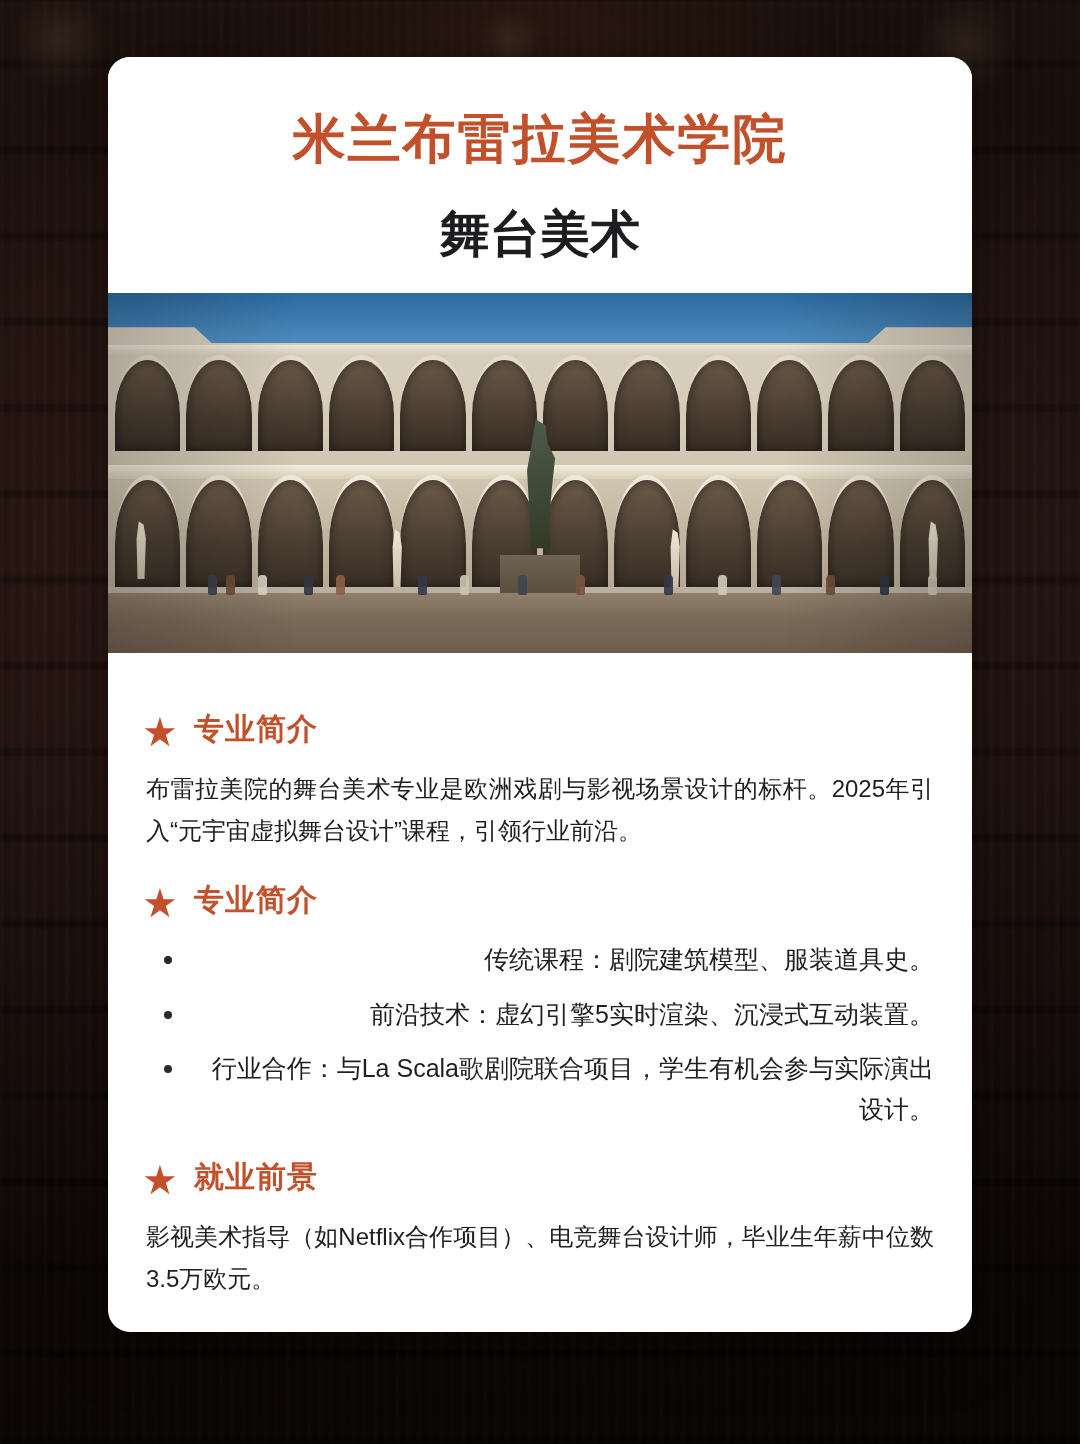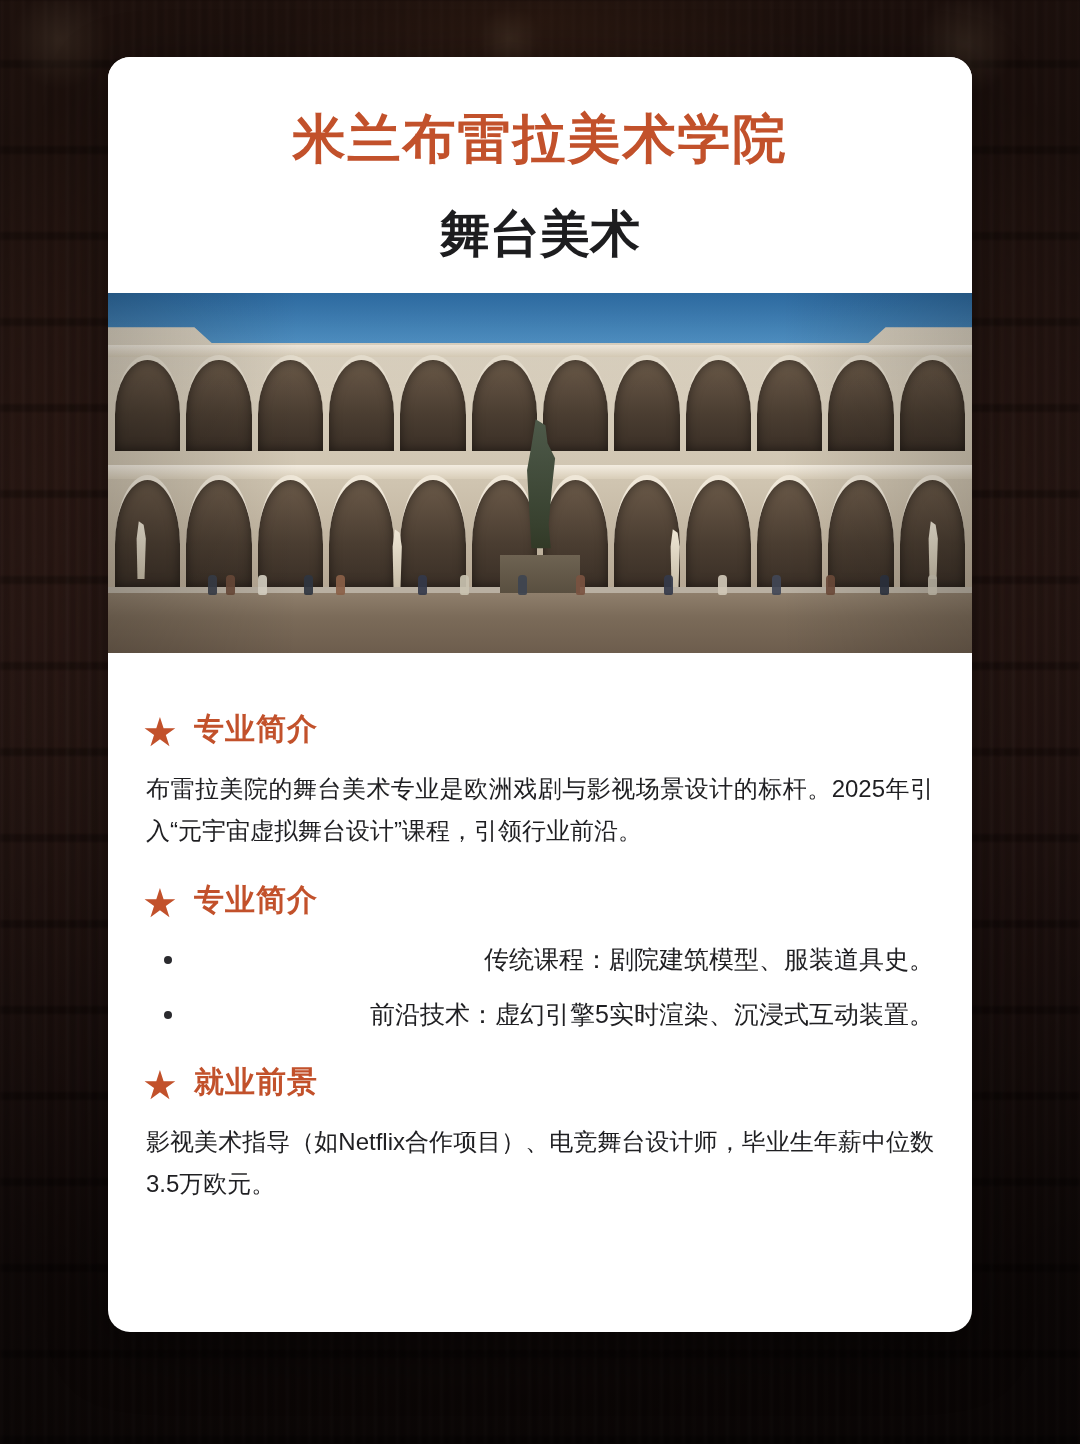--- a/index.html
+++ b/index.html
@@ -337,20 +337,21 @@
     </div>
 
     <div class="section">
       <div class="section-head">
         <div class="star">★</div>
         <div class="section-title">专业简介</div>
       </div>
       <ul class="bullets">
         <li>传统课程：剧院建筑模型、服装道具史。</li>
         <li>前沿技术：虚幻引擎5实时渲染、沉浸式互动装置。</li>
+        <li>行业合作：与La Scala歌剧院联合项目，学生有机会参与实际演出设计。</li>
       </ul>
     </div>
 
     <div class="section">
       <div class="section-head">
         <div class="star">★</div>
         <div class="section-title">就业前景</div>
       </div>
       <div class="para">影视美术指导（如Netflix合作项目）、电竞舞台设计师，毕业生年薪中位数3.5万欧元。</div>
     </div>

